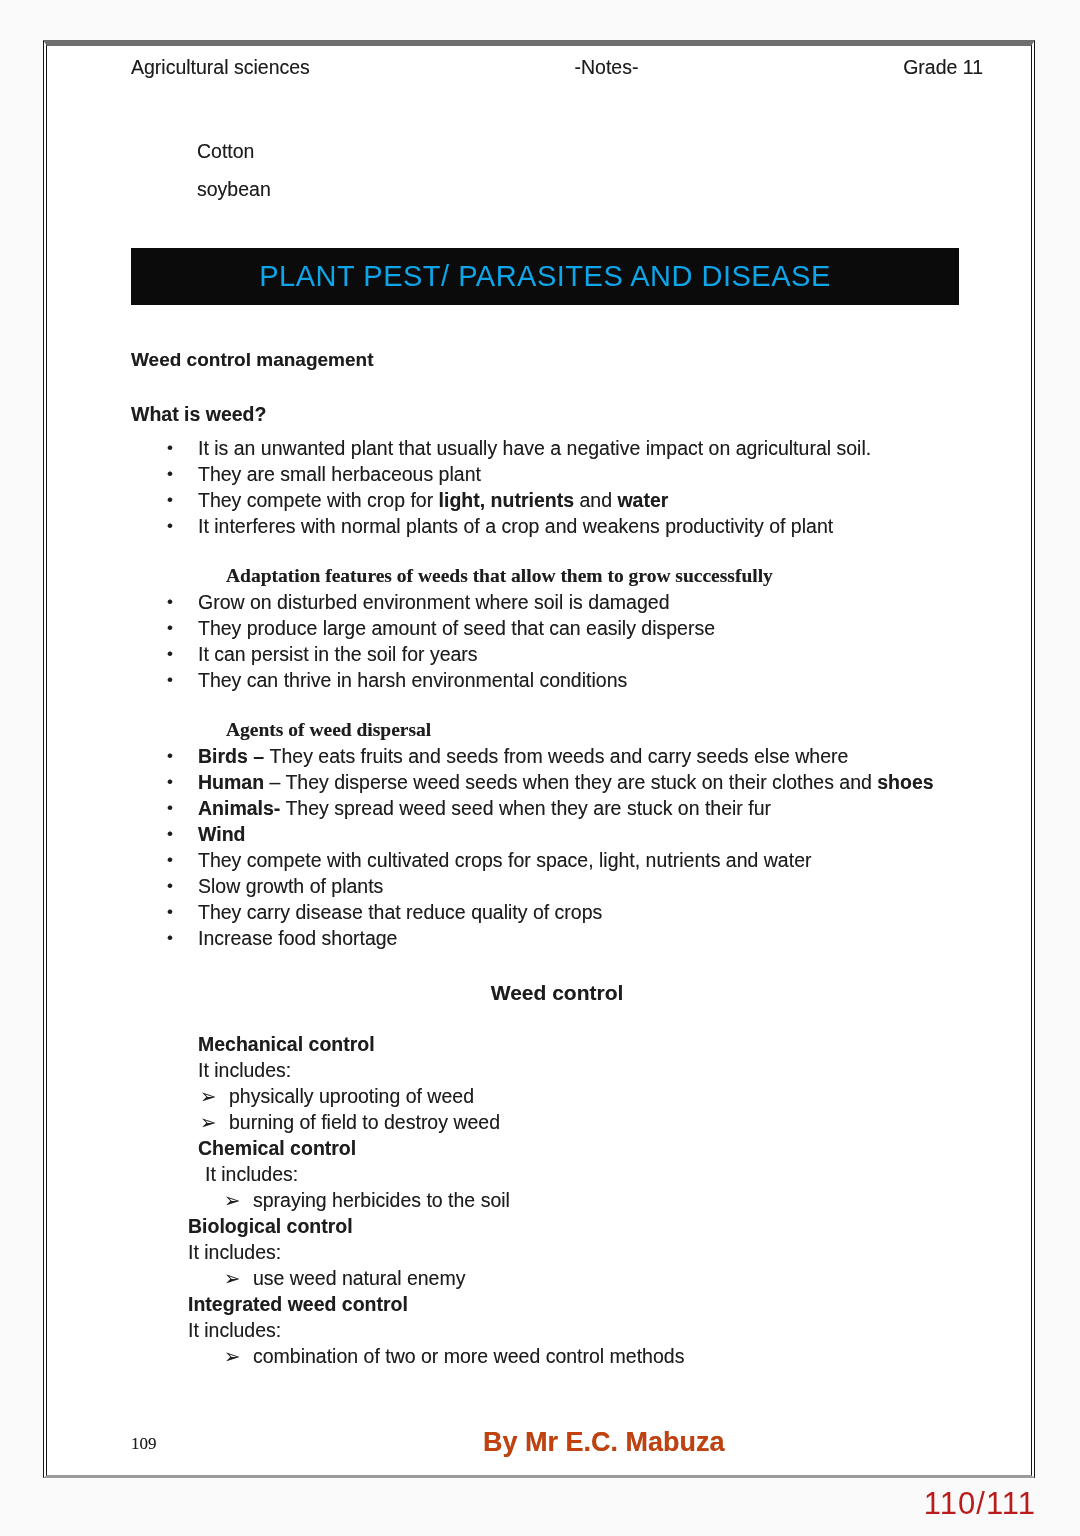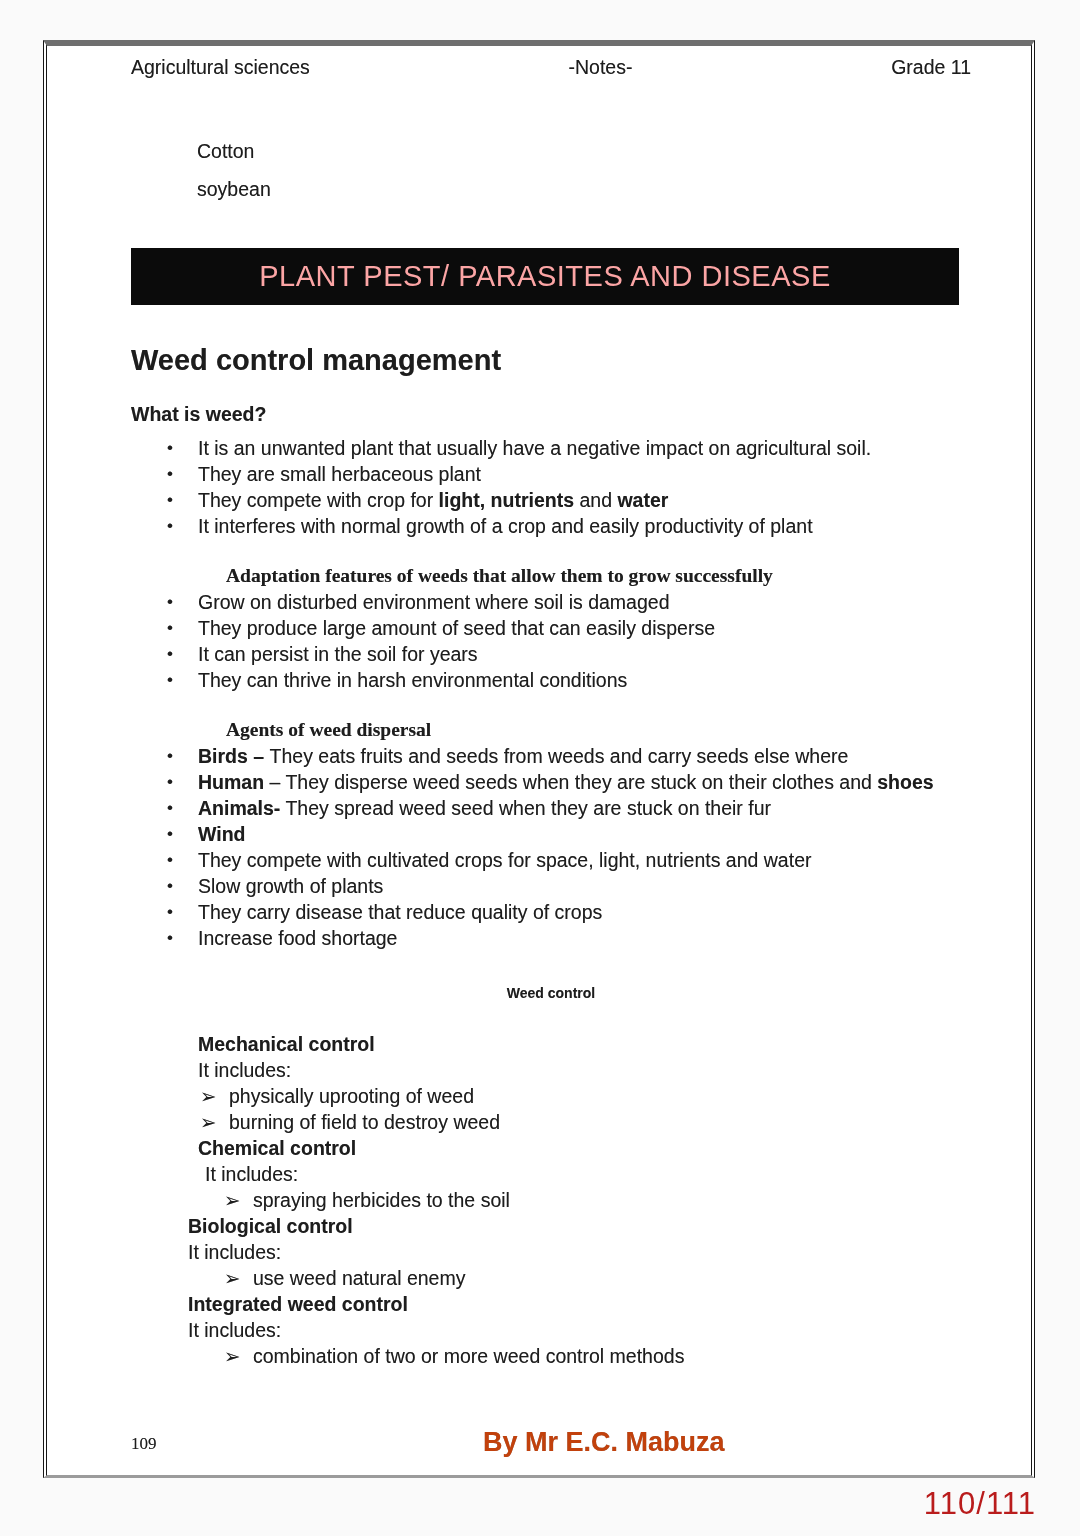--- a/index.html
+++ b/index.html
@@ -13,44 +13,44 @@
   }
   .page {
     position:absolute;
     left:43px; top:40px;
     width:992px; height:1438px;
     background:#ffffff;
     border-top:6px solid #6e6e6e;
     border-left:4px double #161616;
     border-right:4px double #161616;
     border-bottom:3px solid #9b9b9b;
-    padding:4px 60px 0 84px;
+    padding:4px 48px 0 84px;
     text-shadow:0 0 0.4px rgba(30,30,30,0.45);
   }
   .page-header {
     display:flex; justify-content:space-between; align-items:baseline;
     font-size:19.5px; line-height:22px; margin-top:6px;
   }
   .crops { margin-top:60px; margin-left:66px; font-size:19.5px; line-height:26px; }
   .crops .crop-line:first-child { margin-bottom:12px; }
   .banner {
     margin-top:46px;
     width:828px; height:57px;
     background:#0b0b0b;
-    color:#fca5a5;
+    color:#0ea5e9;
     display:flex; align-items:center; justify-content:center;
     font-size:29px; letter-spacing:0.5px;
     text-shadow:none;
   }
-  .main-title { margin-top:40px; font-size:29px; line-height:30px; font-weight:700; }
+  .main-title { margin-top:40px; font-size:19px; line-height:30px; font-weight:700; }
   .section-heading { font-size:19.5px; line-height:26px; font-weight:700; }
   .h-left { margin-top:26px; }
   .h-indent { margin-top:24px; margin-left:95px;font-family:Liberation Serif, serif; }
   .h-harmful { margin-left:155px; }
-  .h-center { margin-top:28px; text-align:center; font-size:14px; line-height:28px; font-weight:700; }
+  .h-center { margin-top:28px; text-align:center; font-size:21px; line-height:28px; font-weight:700; }
   ul { list-style:none; font-size:19.5px; line-height:26px; }
   ul.bullets { margin-top:8px; }
   ul.bullets.tight { margin-top:0; }
   ul.bullets li { position:relative; padding-left:67px; }
   ul.bullets li .marker { position:absolute; left:36px; top:0; font-size:17px; }
   .method-name { font-size:19.5px; line-height:26px; font-weight:700; margin-left:67px; }
   .method-name.m-first { margin-top:24px; }
   .method-name.m-out { margin-left:57px; }
   .includes { font-size:19.5px; line-height:26px; margin-left:67px; }
   .includes.i-chem { margin-left:74px; }
@@ -96,21 +96,21 @@
     <span>PLANT PEST/ PARASITES AND DISEASE</span>
   </div>
 
   <div class="main-title">Weed control management</div>
 
   <div class="section-heading h-left">What is weed?</div>
   <ul class="bullets">
     <li><span class="marker">•</span><span><span>It is an unwanted plant that usually have a negative impact on agricultural soil.</span></span></li>
     <li><span class="marker">•</span><span><span>They are small herbaceous plant</span></span></li>
     <li><span class="marker">•</span><span><span>They compete with crop for </span><span class="seg-b">light,</span><span> </span><span class="seg-b">nutrients</span><span> and </span><span class="seg-b">water</span></span></li>
-    <li><span class="marker">•</span><span><span>It interferes with normal growth of a crop and easily productivity of plant</span></span></li>
+    <li><span class="marker">•</span><span><span>It interferes with normal plants of a crop and weakens productivity of plant</span></span></li>
   </ul>
 
   <div class="section-heading h-indent">Adaptation features of weeds that allow them to grow successfully</div>
   <ul class="bullets tight">
     <li><span class="marker">•</span><span><span>Grow on disturbed environment where soil is damaged</span></span></li>
     <li><span class="marker">•</span><span><span>They produce large amount of seed that can easily disperse</span></span></li>
     <li><span class="marker">•</span><span><span>It can persist in the soil for years</span></span></li>
     <li><span class="marker">•</span><span><span>They can thrive in harsh environmental conditions</span></span></li>
   </ul>
 

